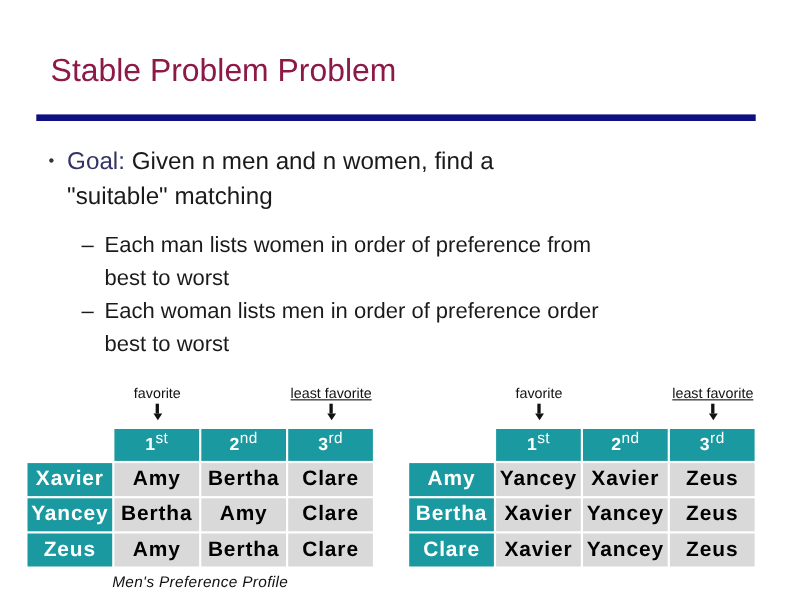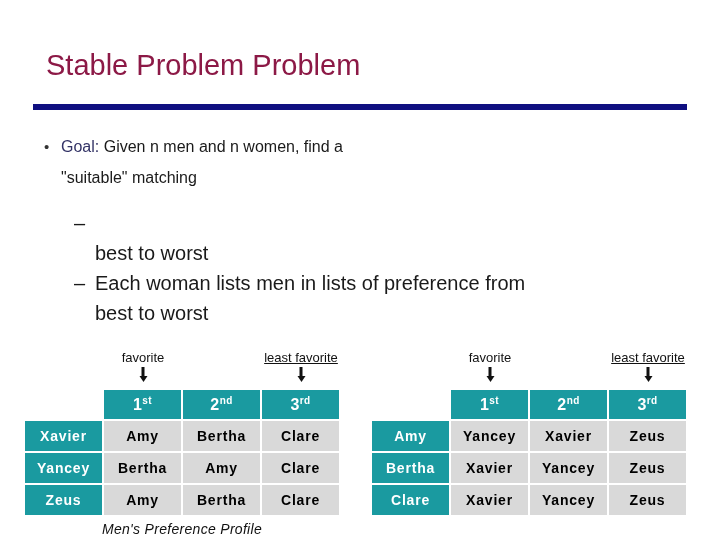--- a/index.html
+++ b/index.html
@@ -18,21 +18,21 @@
     position:absolute;left:33px;top:104px;width:654px;height:6px;
     background:#0F0F80;
   }
   
   .goal-row{
     position:absolute;left:44px;top:131px;display:flex;align-items:flex-start;
   }
   .goal-bullet-glyph{
     font-size:15px;line-height:31px;width:17px;color:#333333;flex:0 0 auto;
   }
-  .goal-text{font-size:16px;line-height:31px;}
+  .goal-text{font-size:22px;line-height:31px;}
   .goal-label{color:#333366;}
   .goal-rest{margin-left:0.28em;color:#1a1a1a;}
   
   .sub-bullet{
     position:absolute;left:74px;display:flex;align-items:flex-start;
   }
   .sub-bullet.first{top:208px;}
   .sub-bullet.second{top:268px;}
   .dash-glyph{
     font-size:20px;line-height:30px;width:21px;color:#1a1a1a;flex:0 0 auto;
@@ -63,27 +63,27 @@
   }
   .grid{
     position:absolute;top:40px;left:0;
     display:grid;
     grid-template-columns:77px 77px 77px 77px;
     grid-template-rows:29px 30px 30px 30px;
     gap:2px;
   }
   .cell{
     display:flex;align-items:center;justify-content:center;
-    font-size:14px;letter-spacing:0.4px;
+    font-size:19px;letter-spacing:0.4px;
   }
   .cell.corner{background:transparent;}
   .cell.head{
     background:#1A9AA0;color:#ffffff;font-weight:bold;font-size:16px;
   }
-  .cell.head sup{font-size:10px;font-weight:bold;line-height:0;vertical-align:super;}
+  .cell.head sup{font-size:14px;font-weight:normal;line-height:0;vertical-align:super;}
   .cell.rowlabel{
     background:#1A9AA0;color:#ffffff;font-weight:bold;letter-spacing:0.8px;
   }
   .cell.data{
     background:#D9D9D9;color:#000000;font-weight:600;letter-spacing:0.8px;
   }
   .table-caption{
     position:absolute;top:171px;left:0;width:314px;text-align:center;
     font-size:14px;font-style:italic;color:#111111;letter-spacing:0.3px;
   }
@@ -98,29 +98,29 @@
   <span class="goal-bullet-glyph">•</span>
   <div class="goal-text">
     <span class="goal-label">Goal:</span><span class="goal-rest">Given n men and n women, find a</span><br>
     <span>"suitable" matching</span>
   </div>
 </div>
 
 <div class="sub-bullet first">
   <span class="dash-glyph">–</span>
   <div class="sub-text">
-    <br>
+    <span>Each man lists women in order of preference from</span><br>
     <span>best to worst</span>
   </div>
 </div>
 
 <div class="sub-bullet second">
   <span class="dash-glyph">–</span>
   <div class="sub-text">
-    <span>Each woman lists men in lists of preference from</span><br>
+    <span>Each woman lists men in order of preference order</span><br>
     <span>best to worst</span>
   </div>
 </div>
 
 <div class="pref-table men">
   <div class="fav-label fav">favorite</div>
   <div class="fav-label least">least favorite</div>
   <div class="down-arrow fav">
       <div class="stem"></div>
       <div class="head"></div>

